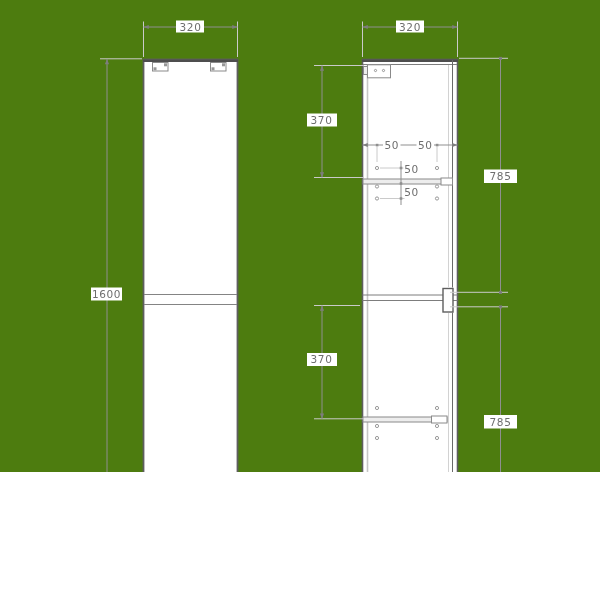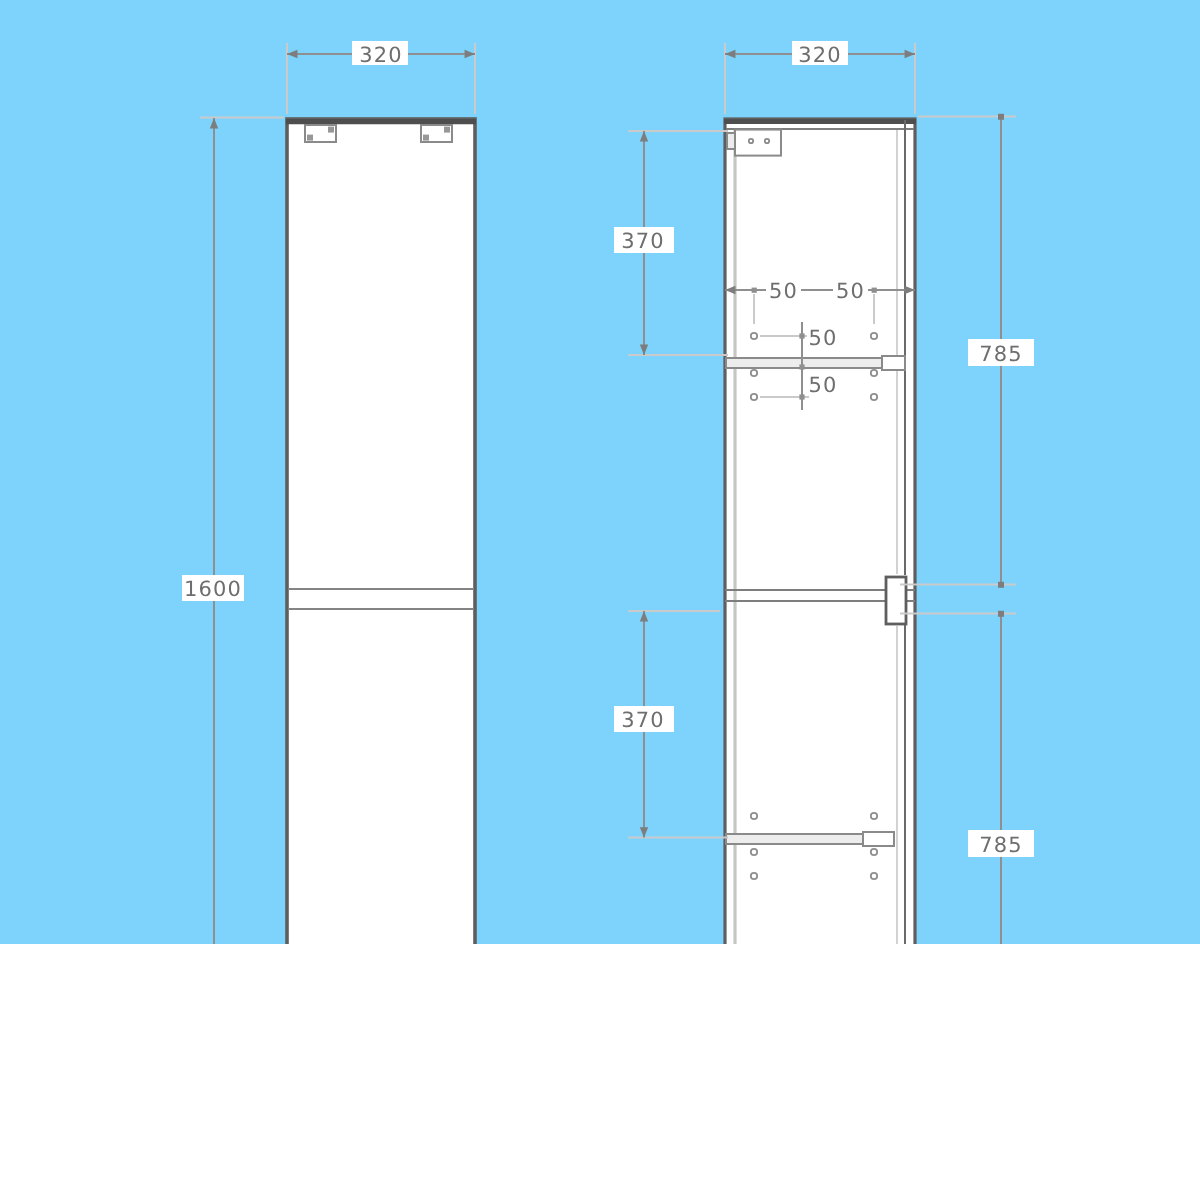--- a/index.html
+++ b/index.html
@@ -1,16 +1,16 @@
 <!DOCTYPE html>
 <html><head>
 <meta charset="utf-8">
 <style>
   html,body{margin:0;padding:0;background:#ffffff;}
-  .canvas{position:relative;width:600px;height:472px;background:#7dd3fc;overflow:hidden;
+  .canvas{position:relative;width:600px;height:472px;background:#4d7c0f;overflow:hidden;
           font-family:"DejaVu Sans", sans-serif;}
   svg{position:absolute;left:0;top:0;}
   text{font-family:"DejaVu Sans", sans-serif;font-size:10.5px;fill:#6e6e6e;letter-spacing:0.6px;}
 </style>
 </head>
 <body>
 
 <div class="canvas">
 <svg width="600" height="600" viewBox="0 0 600 600">
   <defs>

